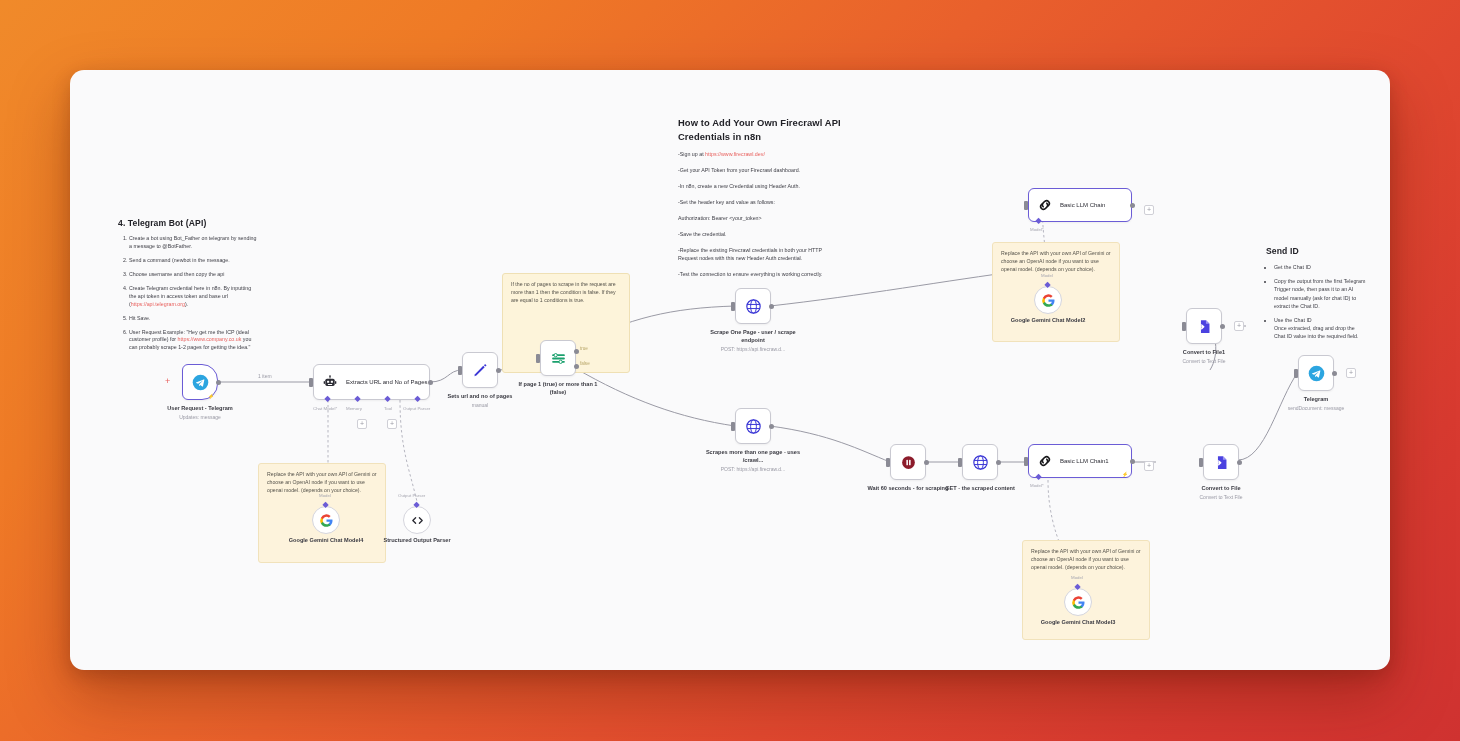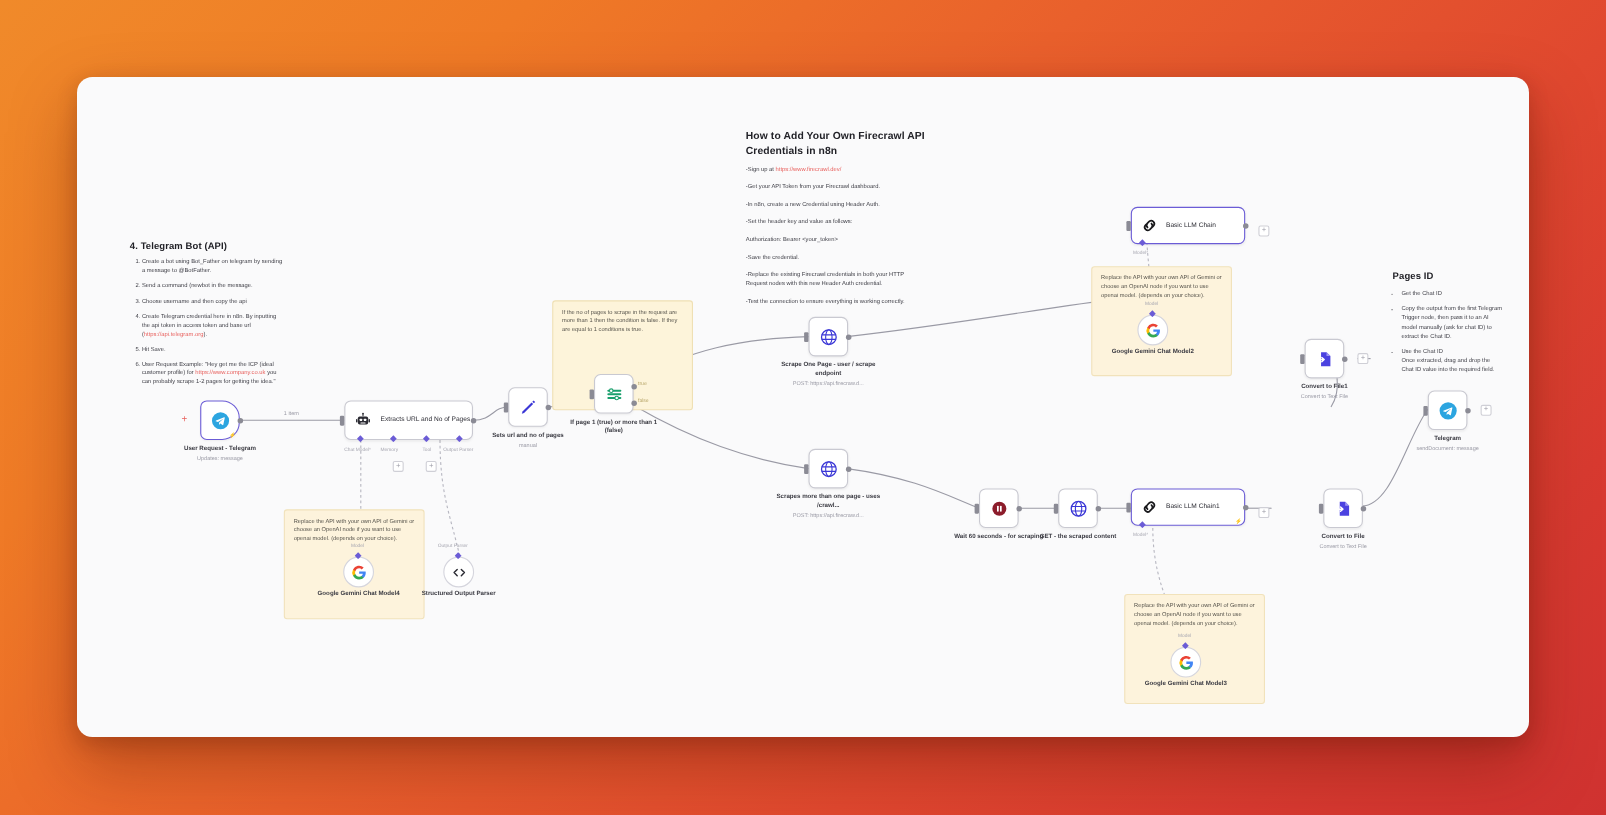--- a/index.html
+++ b/index.html
@@ -118,21 +118,21 @@
     <p class="line">-Get your API Token from your Firecrawl dashboard.</p>
     <p class="line">-In n8n, create a new Credential using Header Auth.</p>
     <p class="line">-Set the header key and value as follows:</p>
     <p class="line">Authorization: Bearer &lt;your_token&gt;</p>
     <p class="line">-Save the credential.</p>
     <p class="line">-Replace the existing Firecrawl credentials in both your HTTP Request nodes with this new Header Auth credential.</p>
     <p class="line">-Test the connection to ensure everything is working correctly.</p>
   </div>
 
   <div class="doc" style="left:1196px;top:176px;width:100px;">
-    <h2>Pages ID</h2>
+    <h2>Send ID</h2>
     <ul>
       <li>Get the Chat ID</li>
       <li>Copy the output from the first Telegram Trigger node, then pass it to an AI model manually (ask for chat ID) to extract the Chat ID.</li>
       <li style="white-space:pre-line">Use the Chat ID
 Once extracted, drag and drop the Chat ID value into the required field.</li>
     </ul>
   </div>
 
   <div class="sticky green" style="left:432px;top:203px;width:128px;height:100px;padding:7px 8px;">
     <p>If the no of pages to scrape in the request are more than 1 then the condition is false. If they are equal to 1 conditions is true.</p>

